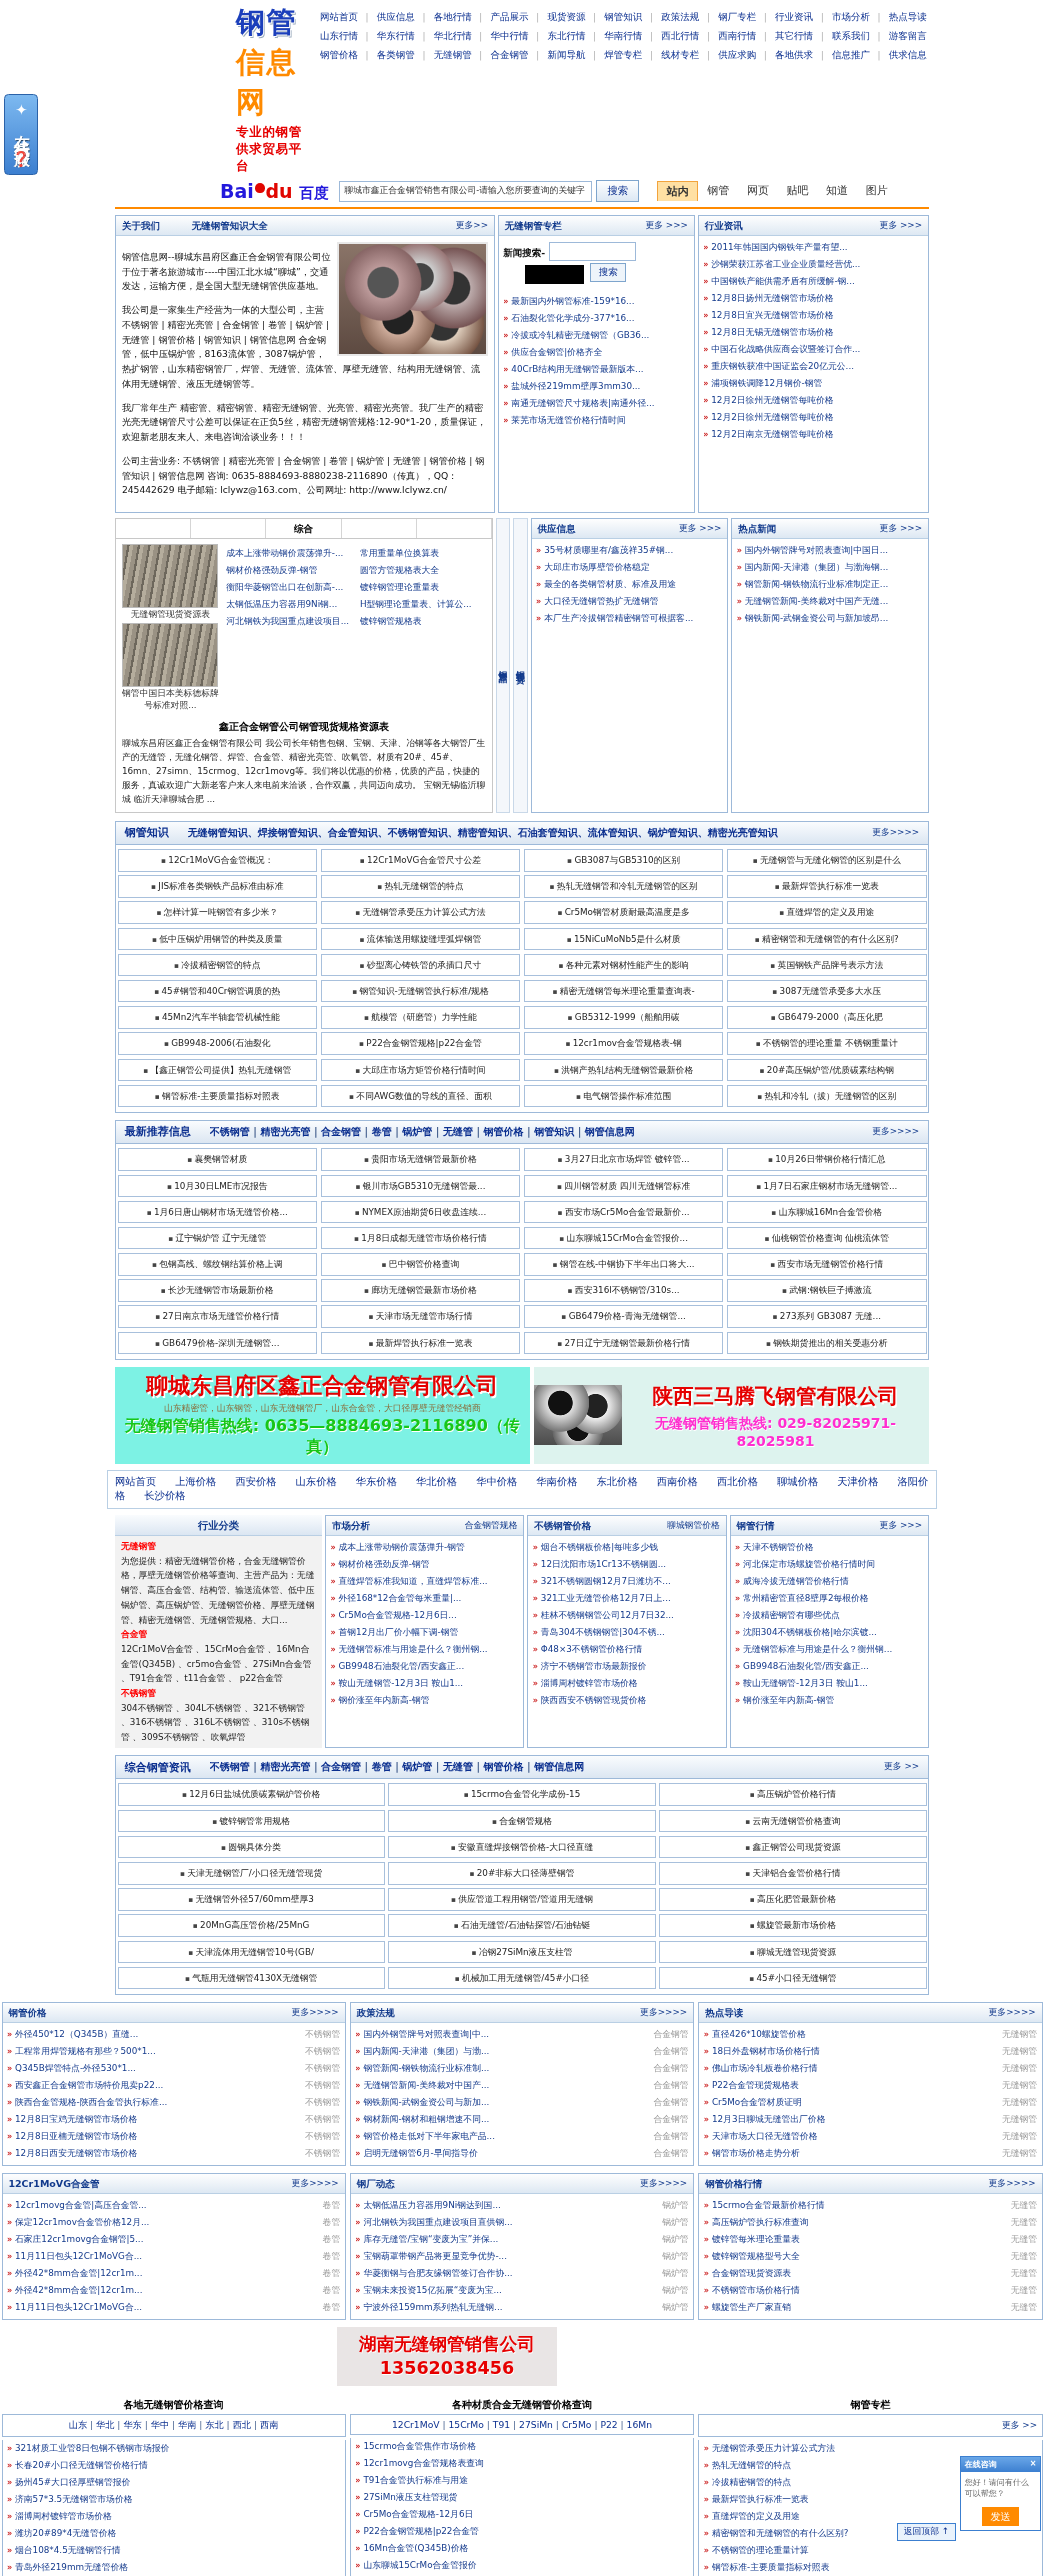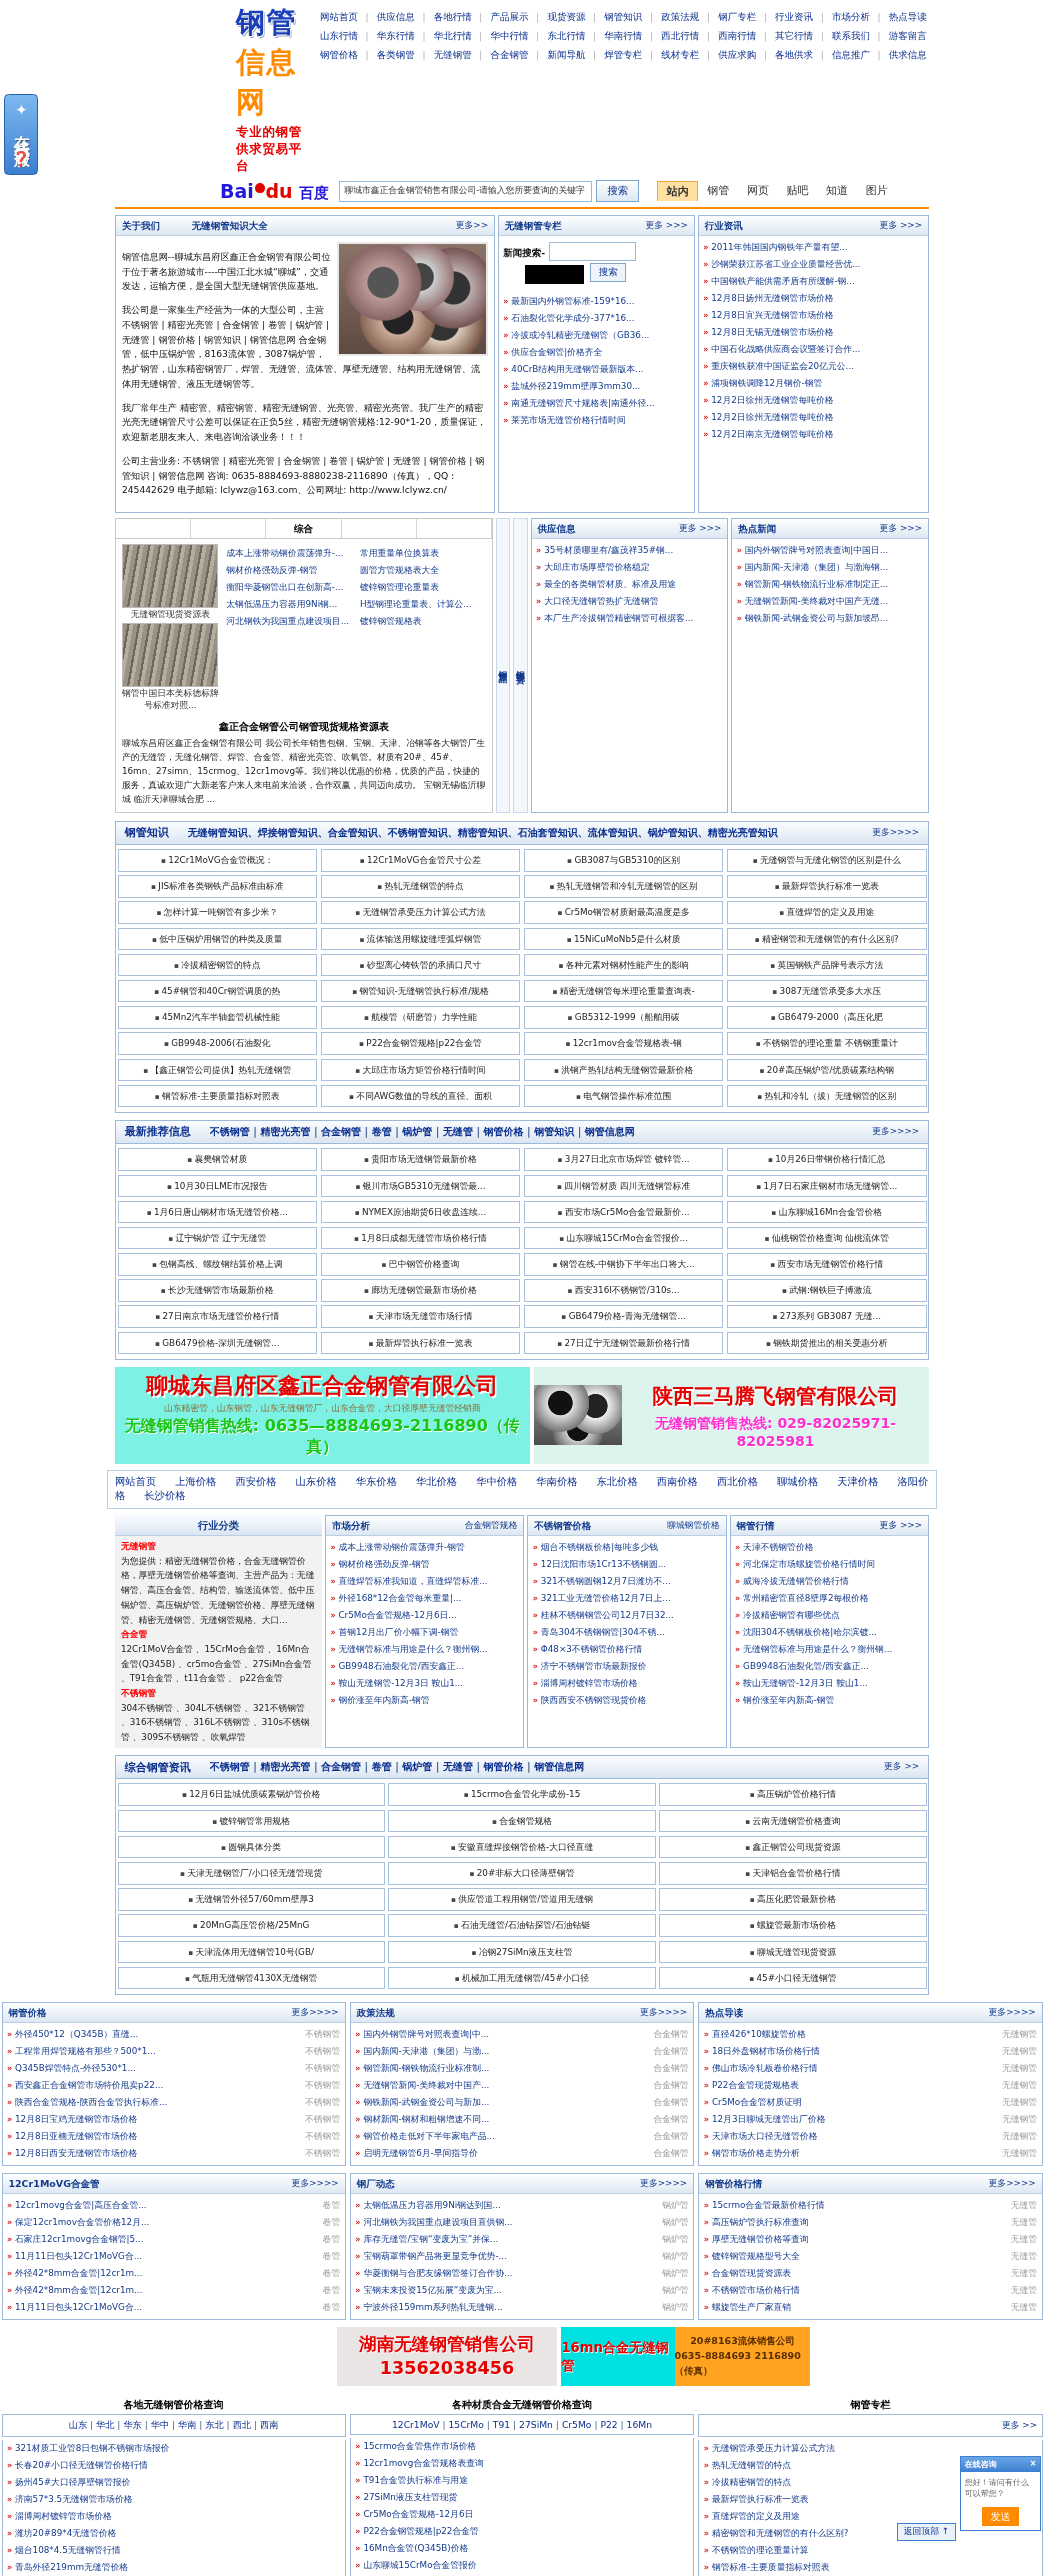--- a/index.html
+++ b/index.html
@@ -624,40 +624,33 @@
   </div>
   <div class="box">
     <div class="bh">
         <span>钢管价格行情</span>
         <span class="more">更多&gt;&gt;&gt;&gt;</span>
       </div>
     <ul class="links">
 
     <li><span class="blt"></span><span class="lk">15crmo合金管最新价格行情</span><span class="tag">无缝管</span></li>
         <li><span class="blt"></span><span class="lk">高压锅炉管执行标准查询</span><span class="tag">无缝管</span></li>
-        <li><span class="blt"></span><span class="lk">厚壁无缝钢管价格等查询</span><span class="tag">无缝管</span></li>
+        <li><span class="blt"></span><span class="lk">镀锌管每米理论重量表</span><span class="tag">无缝管</span></li>
         <li><span class="blt"></span><span class="lk">镀锌钢管规格型号大全</span><span class="tag">无缝管</span></li>
         <li><span class="blt"></span><span class="lk">合金钢管现货资源表</span><span class="tag">无缝管</span></li>
         <li><span class="blt"></span><span class="lk">不锈钢管市场价格行情</span><span class="tag">无缝管</span></li>
         <li><span class="blt"></span><span class="lk">螺旋管生产厂家直销</span><span class="tag">无缝管</span></li>
       </ul>
   </div>
 </div>
 
 <div class="adsrow">
   <div class="ad1">
     <div>湖南无缝钢管销售公司</div>
     <div>13562038456</div>
-  </div>
-  <div class="ad3">
-    <div class="a">16mn合金无缝钢管</div>
-    <div class="b">
-      <div>20#8163流体销售公司</div>
-      <div>0635-8884693 2116890（传真）</div>
-    </div>
   </div>
 </div>
 
 <div class="regband">
   <div class="regbox">
     <div class="regtitle">各地无缝钢管价格查询</div>
     <div class="regtabs pipe-list"><span>山东</span><span>华北</span><span>华东</span><span>华中</span><span>华南</span><span>东北</span><span>西北</span><span>西南</span></div>
     <div class="box" style="border-top:none;">
       <ul class="links">
 

